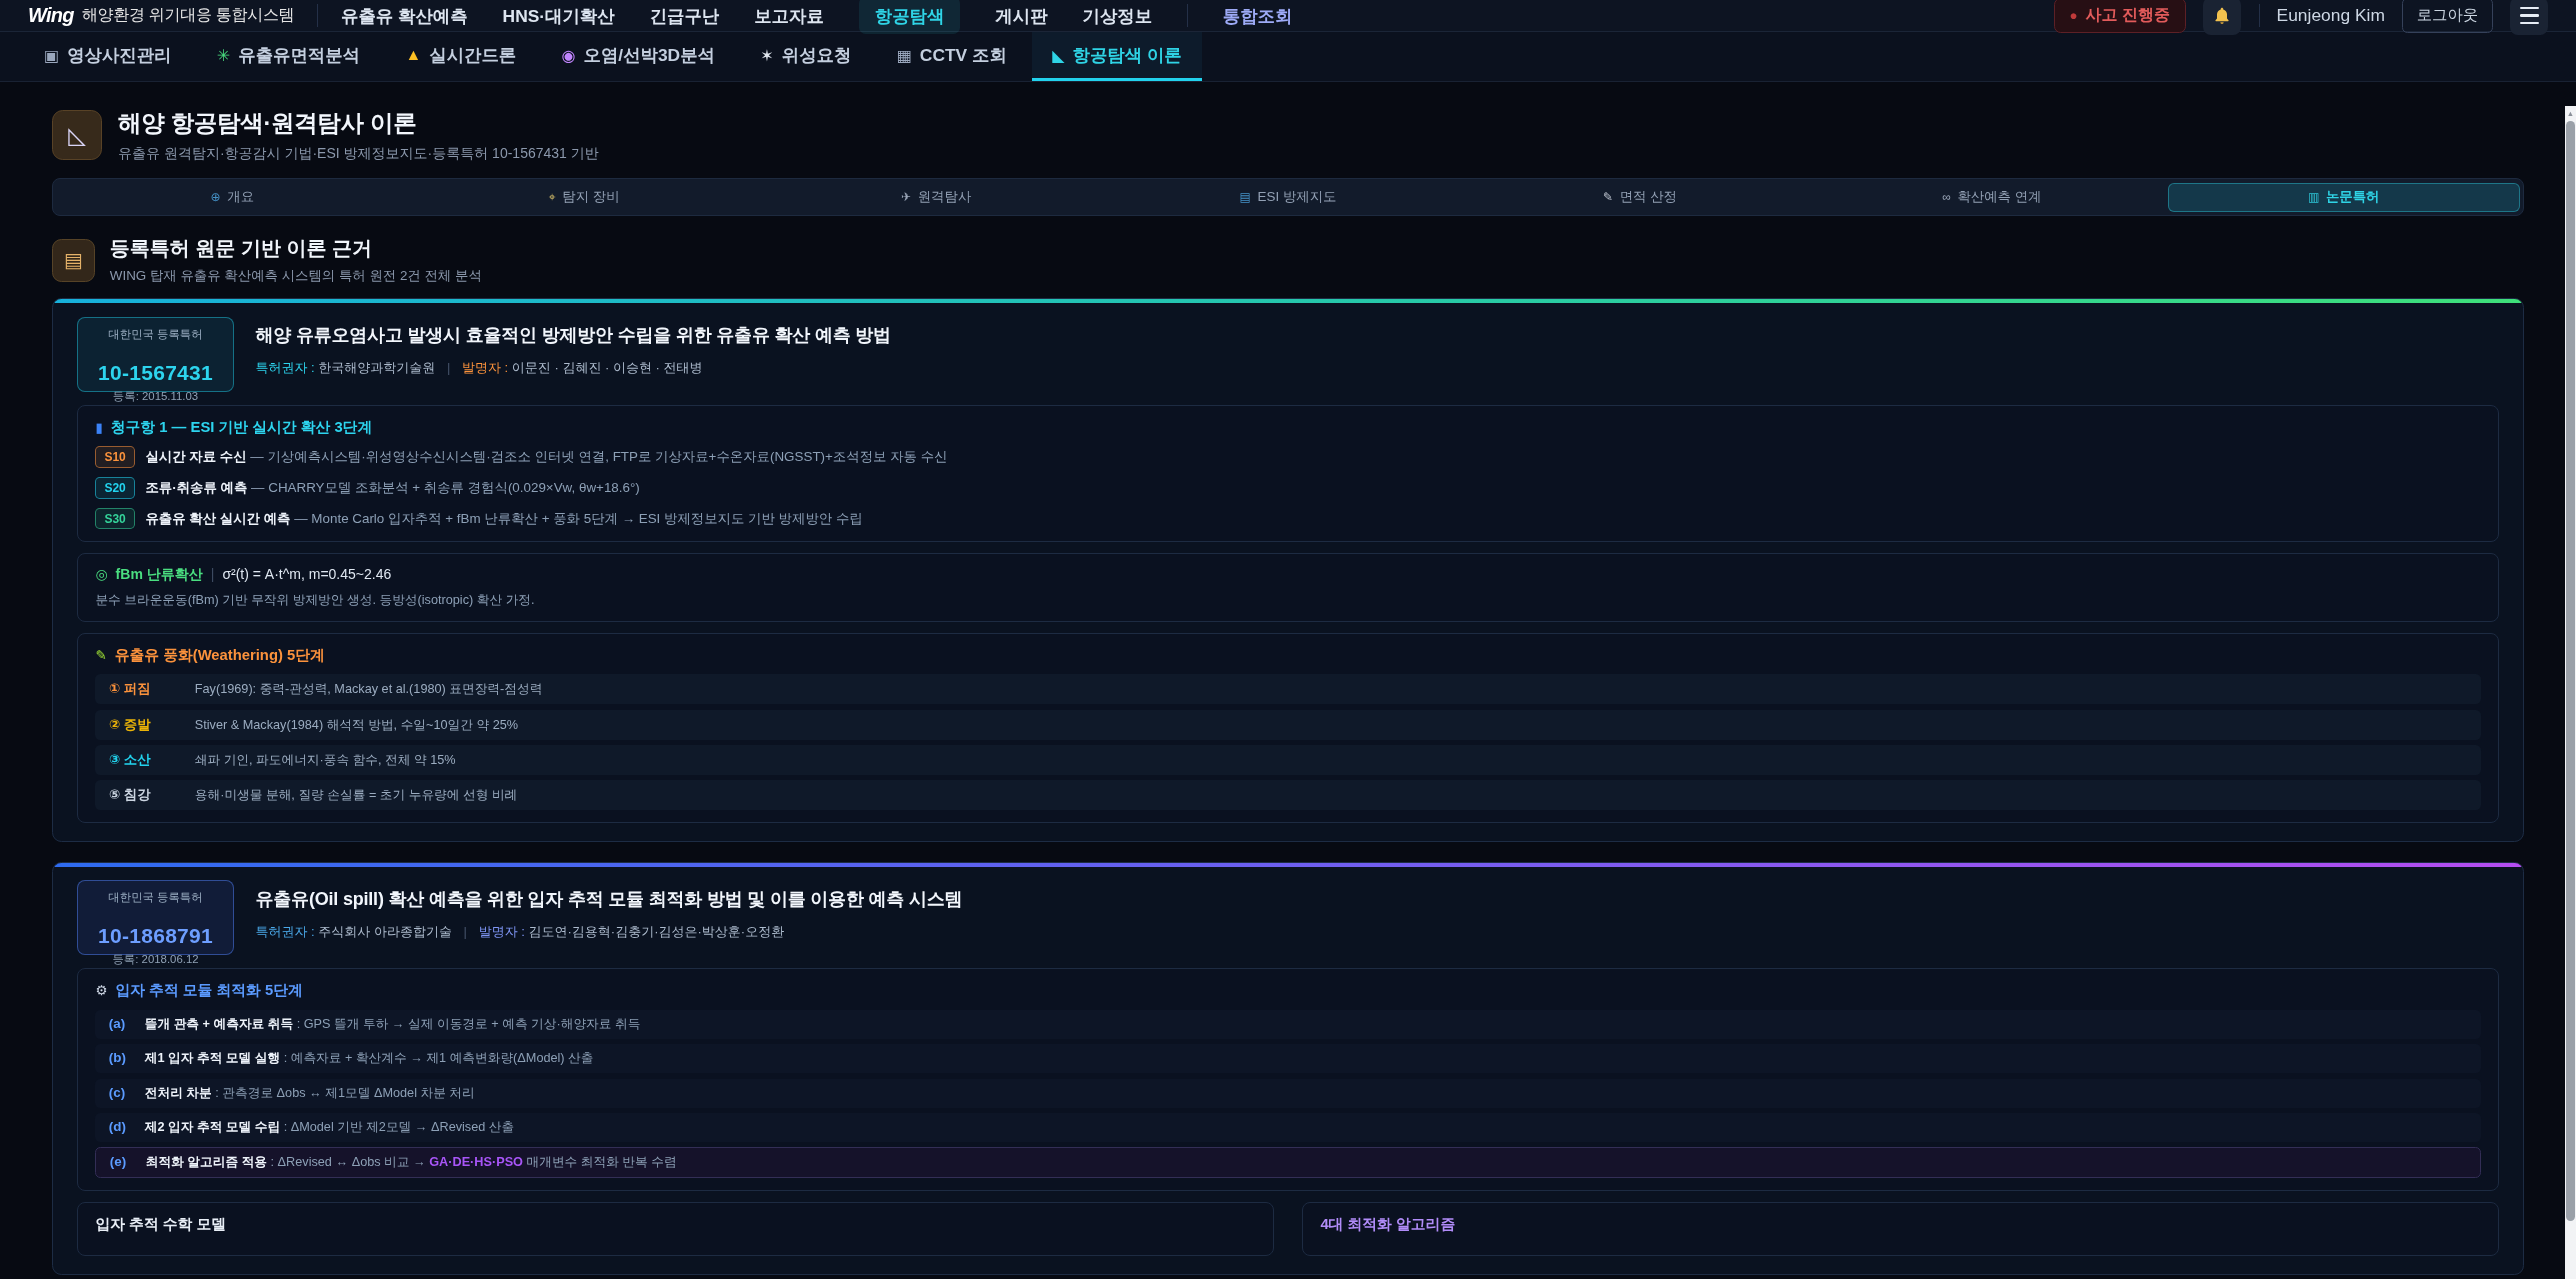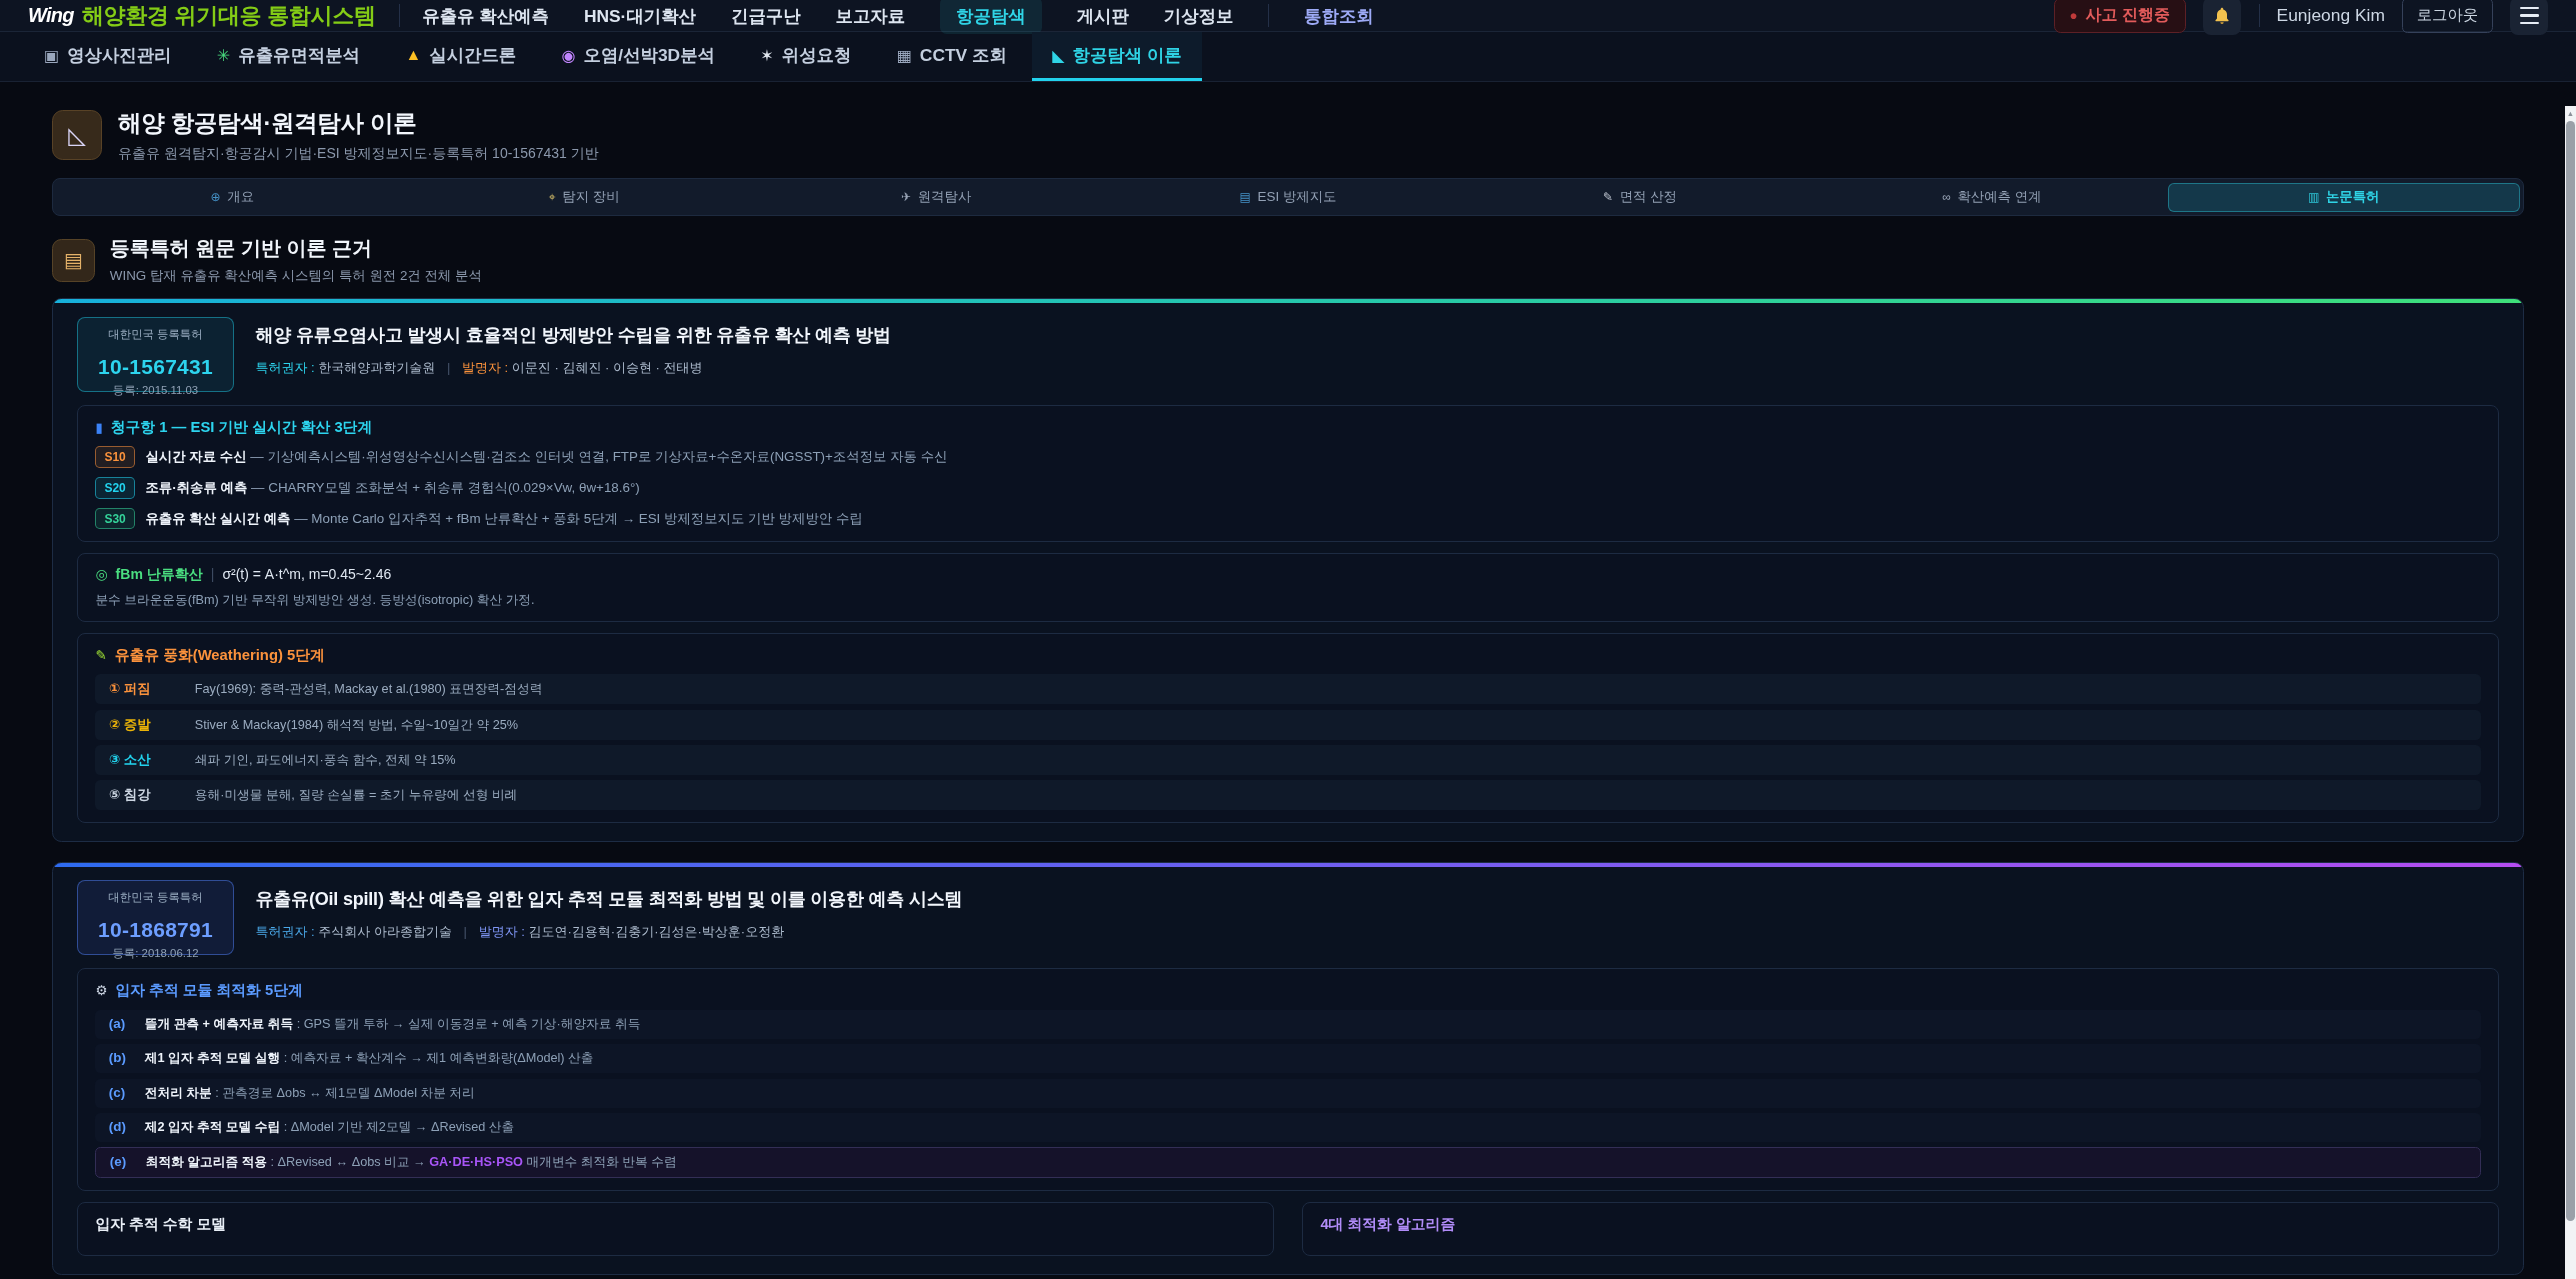--- a/index.html
+++ b/index.html
@@ -3,21 +3,21 @@
 <meta charset="utf-8">
 <style>
   * { margin:0; padding:0; box-sizing:border-box; }
   html,body { width:2576px; height:1279px; overflow:hidden; }
   body { background:#070a12; font-family:"Liberation Sans","DejaVu Sans",sans-serif; color:#e5ecf5; }
 
   
   .topnav { height:32px; background:#0d1422; border-bottom:0.7px solid #1b2537; display:flex; align-items:center; padding:0 28px; }
   .logo { display:flex; align-items:center; gap:8px; cursor:pointer; }
   .logo-mark { font-style:italic; font-weight:bold; font-size:20px; color:#ffffff; letter-spacing:-0.7px; }
-  .logo-text { font-weight:bold; font-size:22px; color:#84cc16; letter-spacing:-0.3px; }
+  .logo-text { font-weight:normal; font-size:16px; color:#e5e5e5; letter-spacing:-0.3px; }
   .vdiv { width:0.7px; height:23px; background:#243048; margin:0 23px; }
   .menu { display:flex; align-items:center; gap:35px; }
   .menu-item { font-size:17.4px; font-weight:bold; color:#dde5f0; cursor:pointer; white-space:nowrap; }
   .menu-item.active { color:#2fd4e6; background:rgba(45,212,230,0.10); padding:6.7px 16px; border-radius:6.7px; }
   .menu-item.highlight { color:#9daaf6; }
   .topnav-right { margin-left:auto; display:flex; align-items:center; gap:17.4px; }
   .incident-badge { display:flex; align-items:center; gap:8px; color:#e25b5b; background:#270f14; border:0.7px solid #5d2026; border-radius:6.7px; padding:6px 14.8px; font-size:16px; font-weight:bold; cursor:pointer; }
   .incident-dot { color:#c03a3a; font-size:13.4px; }
   .icon-btn { width:38px; height:38px; background:#1a2333; border-radius:8px; display:flex; align-items:center; justify-content:center; cursor:pointer; }
   .user-name { font-size:17.4px; color:#cdd7e4; }
@@ -53,21 +53,21 @@
   .card { position:relative; background:#0a1220; border:0.7px solid #1d2c44; border-radius:9.4px; padding:17.4px 24px 17.4px 24px; margin-bottom:20px; overflow:hidden; }
   .card::before { content:""; position:absolute; top:0; left:0; right:0; height:4px; }
   .card.p1::before { background:linear-gradient(90deg,#17b1dc 0%,#27c9a8 55%,#3fe07a 100%); }
   .card.p2::before { background:linear-gradient(90deg,#2e6bf0 0%,#7a5cf0 60%,#b44df0 100%); }
 
   .card-head { display:flex; gap:21.5px; margin-bottom:13.4px; }
   .numbox { width:157px; min-width:157px; height:75px; border-radius:8px; text-align:center; padding-top:9.4px; }
   .p1 .numbox { background:rgba(15,55,74,0.45); border:1px solid rgba(34,211,238,0.45); }
   .p2 .numbox { background:rgba(28,44,92,0.40); border:1px solid rgba(80,125,245,0.50); }
   .numbox .nb-label { font-size:11.4px; color:#9db0c4; }
-  .numbox .nb-num { font-size:21px; font-weight:bold; letter-spacing:0.3px; margin:13px 0 4px 0; }
+  .numbox .nb-num { font-size:21px; font-weight:bold; letter-spacing:0.3px; margin:19px 0 4px 0; }
   .p1 .nb-num { color:#2dd4ee; } .p2 .nb-num { color:#6d9eff; }
   .numbox .nb-date { font-size:11.4px; color:#90a1b5; }
   .card-title { font-size:18px; font-weight:bold; color:#f2f6fc; margin-top:6.7px; letter-spacing:-0.2px; }
   .card-meta { font-size:13px; color:#aebcce; margin-top:12px; }
   .meta-owner-label.c1 { color:#2dd4ee; } .meta-owner-label.c2 { color:#4aa8e8; }
   .meta-sep { color:#46546b; margin:0 8px; }
   .meta-inv-label.c1 { color:#fb923c; } .meta-inv-label.c2 { color:#7f96f5; }
 
   .box { background:#0a1120; border:0.7px solid #1d2b42; border-radius:8px; padding:12px 17.4px; margin-bottom:10.7px; }
   .box:last-child { margin-bottom:0; }

